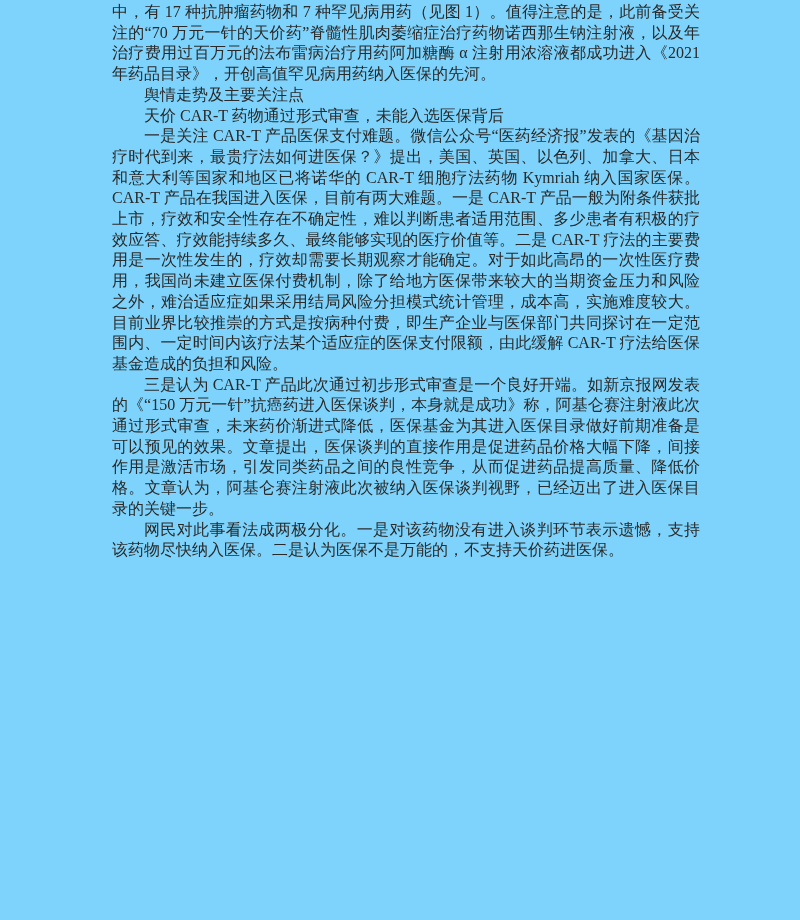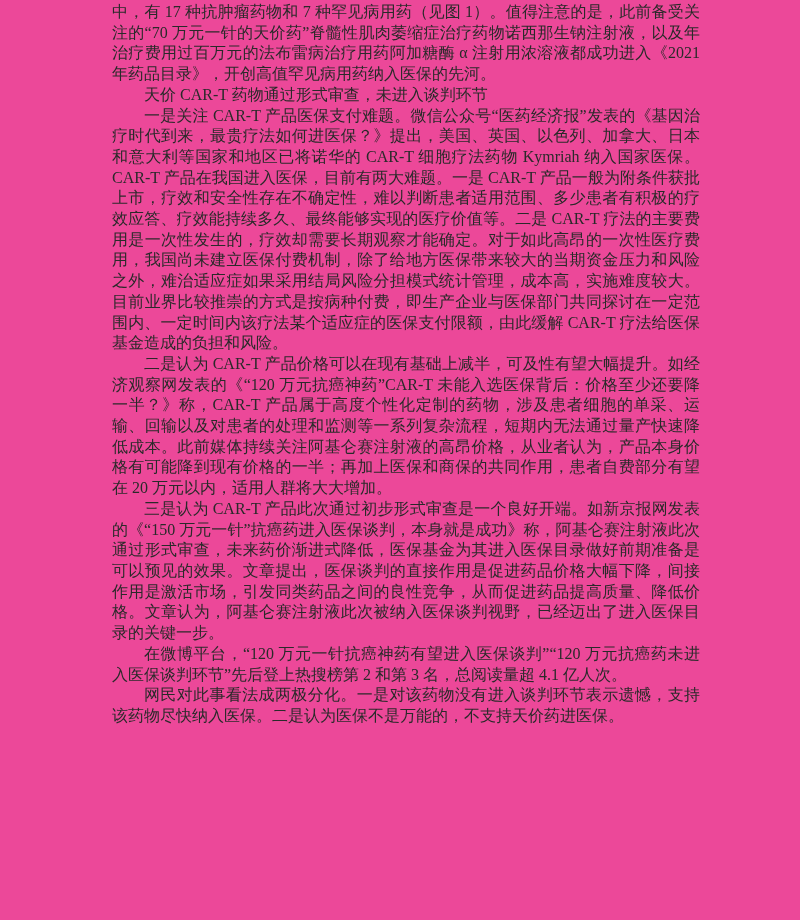--- a/index.html
+++ b/index.html
@@ -4,21 +4,21 @@
 <style>
   html, body {
     margin: 0;
     padding: 0;
     background: #ffffff;
   }
   .page {
     position: relative;
     width: 800px;
     height: 920px;
-    background: #ec4899;
+    background: #7dd3fc;
     overflow: hidden;
   }
   .text-block {
     position: absolute;
     left: 112px;
     top: 2px;
     width: 588px;
     font-family: "Liberation Serif", "DejaVu Serif", serif;
     font-size: 16px;
     line-height: 20.7px;
@@ -36,20 +36,19 @@
   .cont {
     text-indent: 0;
   }
 </style>
 </head>
 <body>
 
 <div class="page">
   <div class="text-block">
     <p class="cont">中，有 17 种抗肿瘤药物和 7 种罕见病用药（见图 1）。值得注意的是，此前备受关注的“70 万元一针的天价药”脊髓性肌肉萎缩症治疗药物诺西那生钠注射液，以及年治疗费用过百万元的法布雷病治疗用药阿加糖酶 α 注射用浓溶液都成功进入《2021 年药品目录》，开创高值罕见病用药纳入医保的先河。</p>
-    <p class="para">天价 CAR-T 药物通过形式审查，未进入谈判环节</p>
+    <p class="para">舆情走势及主要关注点</p>
+    <p class="para">天价 CAR-T 药物通过形式审查，未能入选医保背后</p>
     <p class="para">一是关注 CAR-T 产品医保支付难题。微信公众号“医药经济报”发表的《基因治疗时代到来，最贵疗法如何进医保？》提出，美国、英国、以色列、加拿大、日本和意大利等国家和地区已将诺华的 CAR-T 细胞疗法药物 Kymriah 纳入国家医保。CAR-T 产品在我国进入医保，目前有两大难题。一是 CAR-T 产品一般为附条件获批上市，疗效和安全性存在不确定性，难以判断患者适用范围、多少患者有积极的疗效应答、疗效能持续多久、最终能够实现的医疗价值等。二是 CAR-T 疗法的主要费用是一次性发生的，疗效却需要长期观察才能确定。对于如此高昂的一次性医疗费用，我国尚未建立医保付费机制，除了给地方医保带来较大的当期资金压力和风险之外，难治适应症如果采用结局风险分担模式统计管理，成本高，实施难度较大。目前业界比较推崇的方式是按病种付费，即生产企业与医保部门共同探讨在一定范围内、一定时间内该疗法某个适应症的医保支付限额，由此缓解 CAR-T 疗法给医保基金造成的负担和风险。</p>
-    <p class="para">二是认为 CAR-T 产品价格可以在现有基础上减半，可及性有望大幅提升。如经济观察网发表的《“120 万元抗癌神药”CAR-T 未能入选医保背后：价格至少还要降一半？》称，CAR-T 产品属于高度个性化定制的药物，涉及患者细胞的单采、运输、回输以及对患者的处理和监测等一系列复杂流程，短期内无法通过量产快速降低成本。此前媒体持续关注阿基仑赛注射液的高昂价格，从业者认为，产品本身价格有可能降到现有价格的一半；再加上医保和商保的共同作用，患者自费部分有望在 20 万元以内，适用人群将大大增加。</p>
     <p class="para">三是认为 CAR-T 产品此次通过初步形式审查是一个良好开端。如新京报网发表的《“150 万元一针”抗癌药进入医保谈判，本身就是成功》称，阿基仑赛注射液此次通过形式审查，未来药价渐进式降低，医保基金为其进入医保目录做好前期准备是可以预见的效果。文章提出，医保谈判的直接作用是促进药品价格大幅下降，间接作用是激活市场，引发同类药品之间的良性竞争，从而促进药品提高质量、降低价格。文章认为，阿基仑赛注射液此次被纳入医保谈判视野，已经迈出了进入医保目录的关键一步。</p>
-    <p class="para">在微博平台，“120 万元一针抗癌神药有望进入医保谈判”“120 万元抗癌药未进入医保谈判环节”先后登上热搜榜第 2 和第 3 名，总阅读量超 4.1 亿人次。</p>
     <p class="para">网民对此事看法成两极分化。一是对该药物没有进入谈判环节表示遗憾，支持该药物尽快纳入医保。二是认为医保不是万能的，不支持天价药进医保。</p>
   </div>
 </div>
 
 </body></html>

